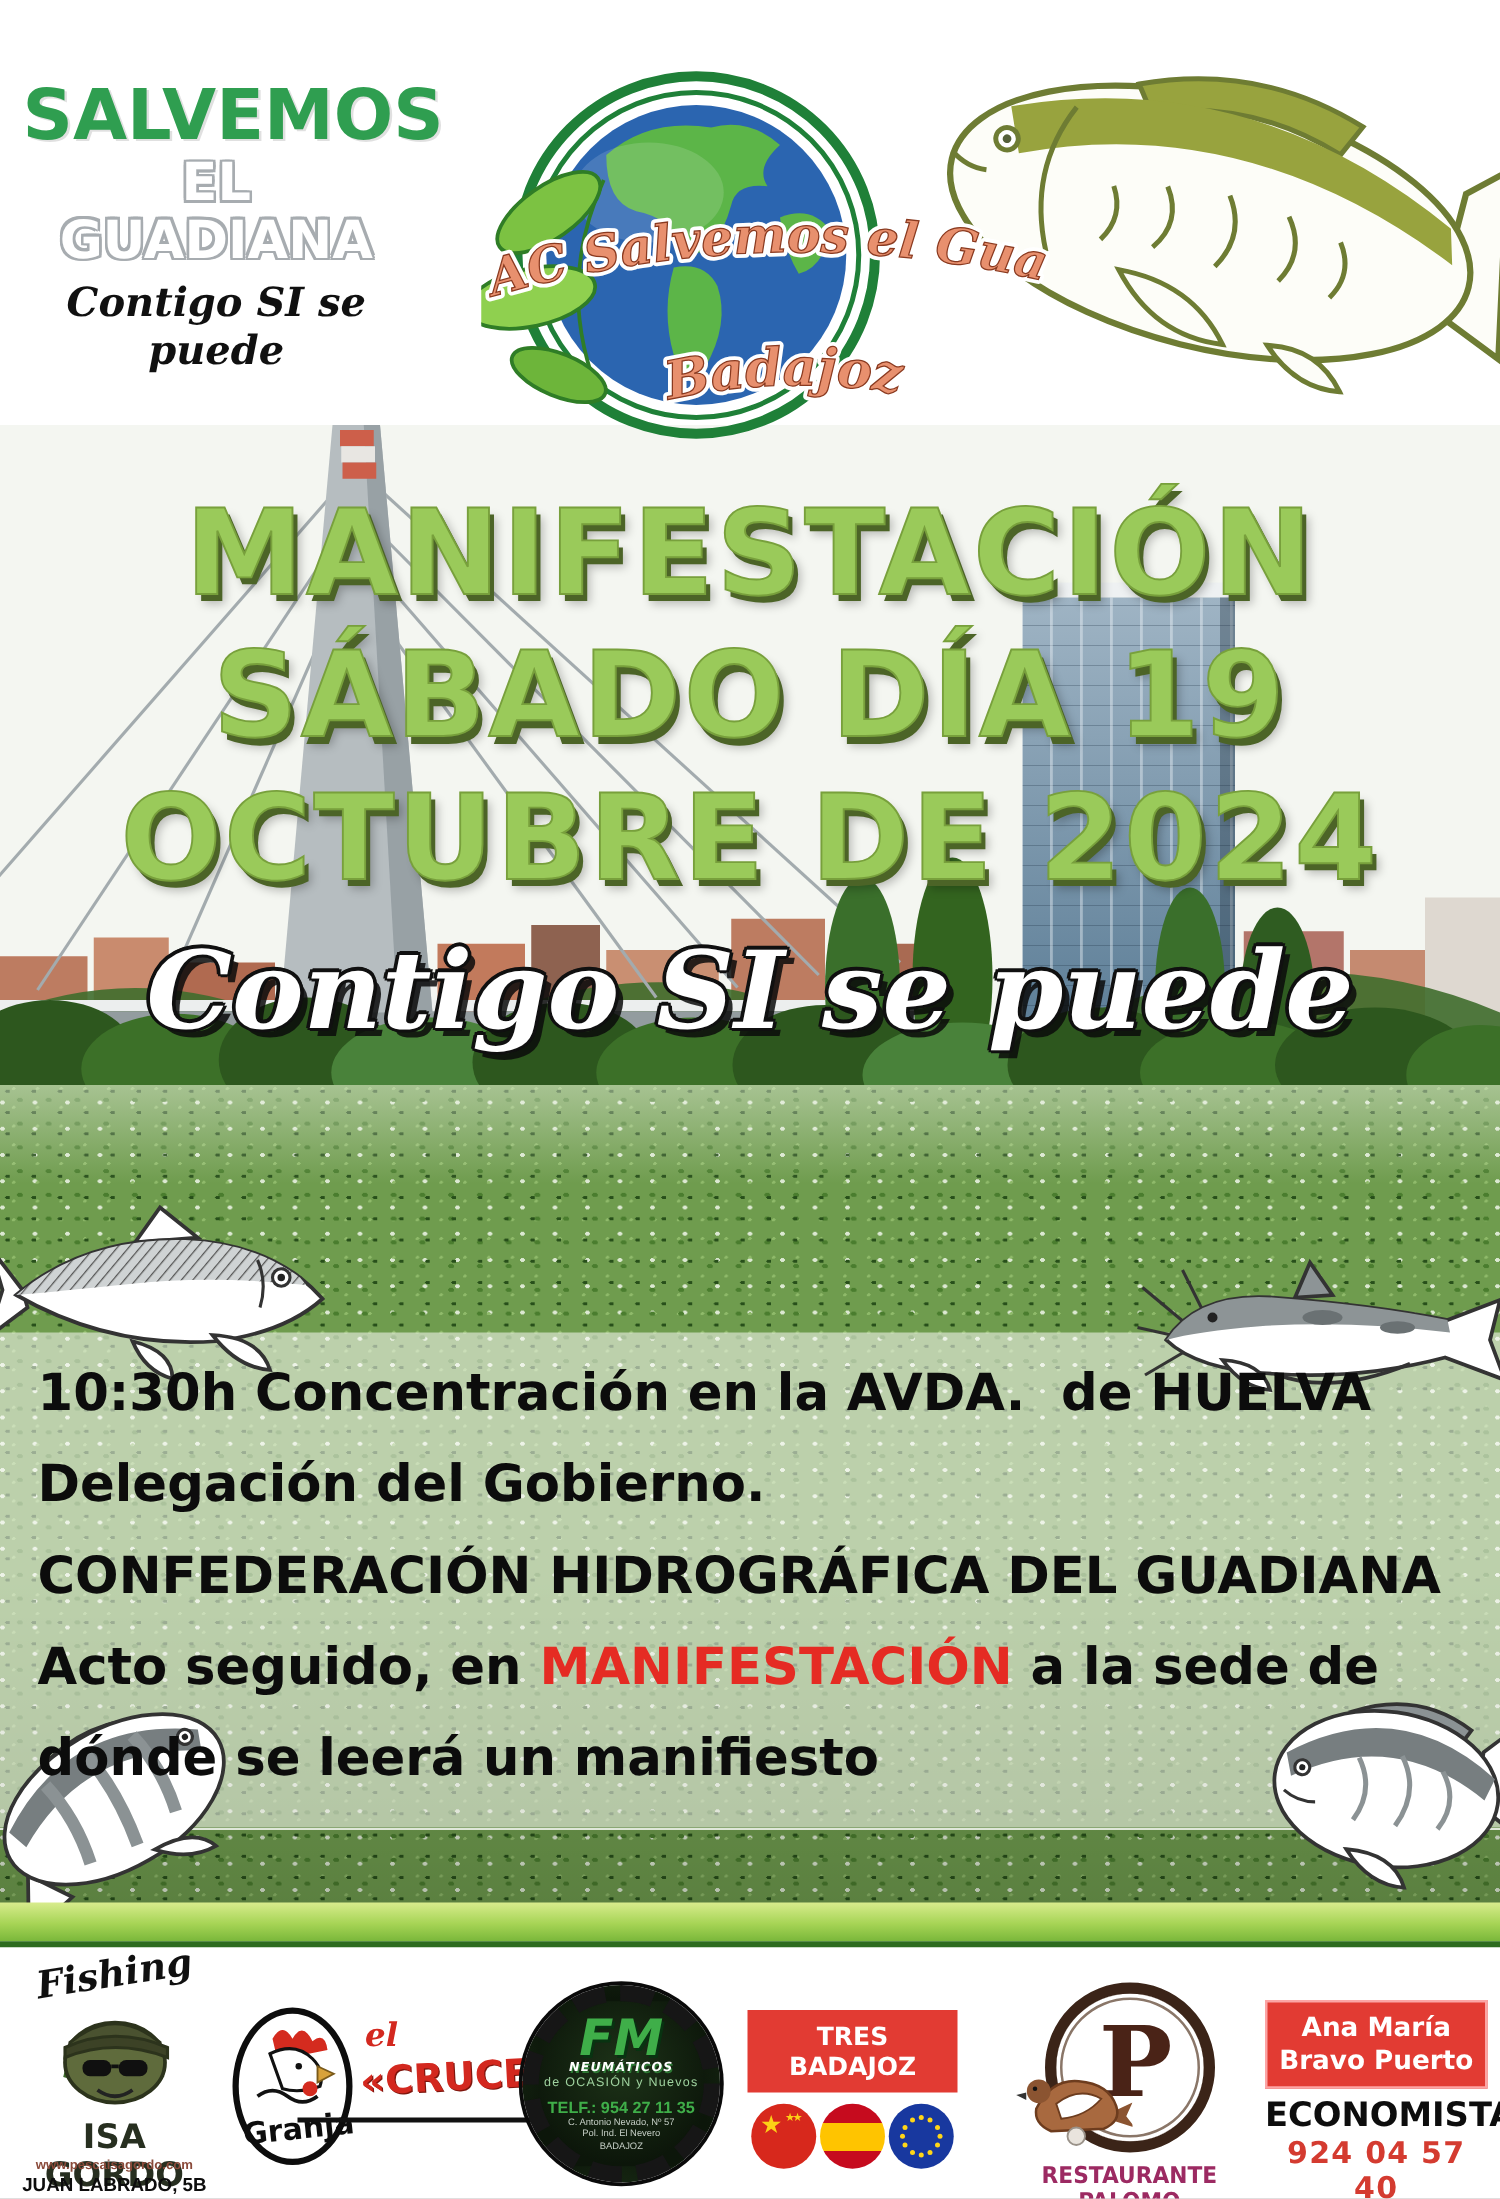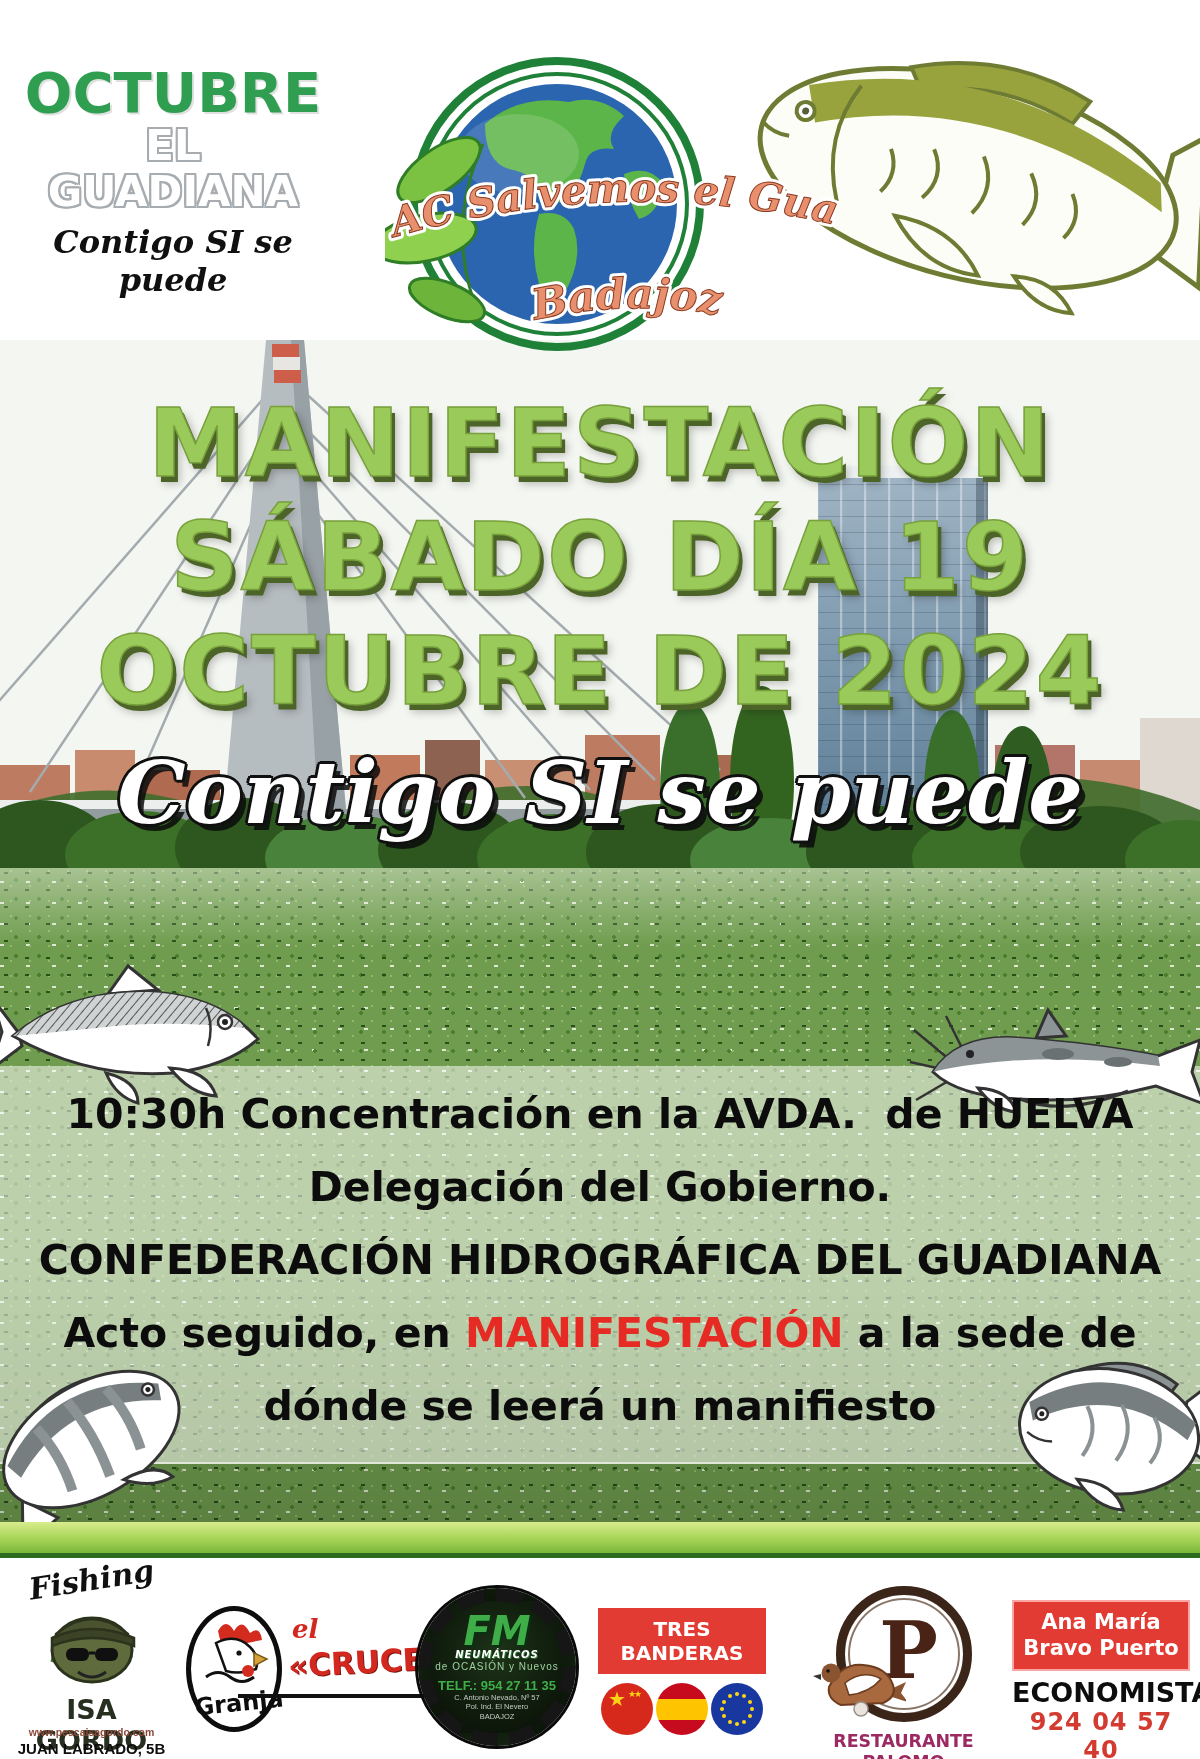--- a/index.html
+++ b/index.html
@@ -36,21 +36,21 @@
   .title{position:absolute;left:0;width:100%;text-align:center;z-index:4;margin:0;
     font-family:"DejaVu Sans",sans-serif;font-weight:bold;font-size:95px;letter-spacing:2px;
     color:#9aca5a;-webkit-text-stroke:1.5px #78a03c;
     text-shadow:4px 6px 0 #4c6427,6px 8px 8px rgba(0,0,0,.25);}
   .t1{top:388px;}.t2{top:502px;}.t3{top:616px;}
   .script-line{position:absolute;left:0;top:742px;width:100%;text-align:center;z-index:4;
     font-family:"DejaVu Serif",serif;font-style:italic;font-weight:bold;font-size:86px;color:#fff;
     text-shadow:-3px 0 0 #101010,3px 0 0 #101010,0 -3px 0 #101010,0 3px 0 #101010,
       -2px -2px 0 #101010,2px -2px 0 #101010,-2px 2px 0 #101010,2px 2px 0 #101010,6px 7px 0 rgba(10,10,10,.85);}
 
-  .details{position:absolute;left:30px;right:30px;top:1078px;z-index:7;text-align:center;
+  .details{position:absolute;left:30px;right:30px;top:1078px;z-index:7;
     font-family:"DejaVu Sans",sans-serif;font-weight:bold;color:#0c0c0c;}
   .details p{margin:0;font-size:41px;line-height:73px;white-space:pre-wrap;}
   .red{color:#e52b23;}
 
   .fish{position:absolute;z-index:6;}
   .fish-bl{left:-12px;top:960px;width:285px;height:152px;}
   .fish-cr{right:-8px;top:992px;width:300px;height:148px;}
   .fish-bbl{left:-20px;top:1345px;width:215px;height:195px;}
   .fish-bbr{right:-14px;top:1332px;width:200px;height:200px;}
 
@@ -124,21 +124,21 @@
     font-weight:bold;font-size:21px;line-height:1.25;padding:7px 4px;}
   .eco-title{margin-top:6px;font-family:"DejaVu Sans",sans-serif;font-weight:bold;font-size:27px;color:#0d0d0d;}
   .eco-phone{font-family:"DejaVu Sans",sans-serif;font-weight:bold;font-size:24px;color:#d43b30;letter-spacing:1px;}
 </style>
 </head>
 <body>
 
 <div class="poster">
 
   <div class="brand">
-    <div class="brand-l1">OCTUBRE</div>
+    <div class="brand-l1">SALVEMOS</div>
     <div class="brand-l2">EL GUADIANA</div>
     <div class="brand-l3">Contigo SI se puede</div>
   </div>
 
   <div class="assoc">
     <svg width="330" height="305" viewBox="0 0 330 305">
       <circle cx="172" cy="152" r="143" fill="none" stroke="#1f8038" stroke-width="8"></circle>
       <circle cx="172" cy="152" r="130" fill="none" stroke="#1f8038" stroke-width="4"></circle>
       <circle cx="172" cy="152" r="120" fill="#2b65b0"></circle>
       <path d="M100,72 Q134,42 184,50 Q214,42 239,64 Q219,82 229,97 Q204,94 200,112 Q189,152 164,152 Q154,122 124,117 Q100,110 100,72 Z" fill="#5cb548"></path>
@@ -392,21 +392,21 @@
       <div class="fm-brand">FM</div>
       <div class="fm-l2">NEUMÁTICOS</div>
       <div class="fm-l3">de OCASIÓN y Nuevos</div>
       <div class="fm-phone">TELF.: 954 27 11 35</div>
       <div class="fm-a">C. Antonio Nevado, Nº 57</div>
       <div class="fm-a">Pol. Ind. El Nevero</div>
       <div class="fm-a">BADAJOZ</div>
     </div>
 
     <div class="f-abs tb">
-      <div class="tb-box">TRES BANDERAS</div>
+      <div class="tb-box">TRES BADAJOZ</div>
       <div class="tb-flags">
         <div class="flag china">
           <span class="china-star">★</span>
           <span class="china-star2">★★</span>
         </div>
         <div class="flag spain"></div>
         <div class="flag eu">
             <span class="eu-dots"></span>
           </div>
       </div>

